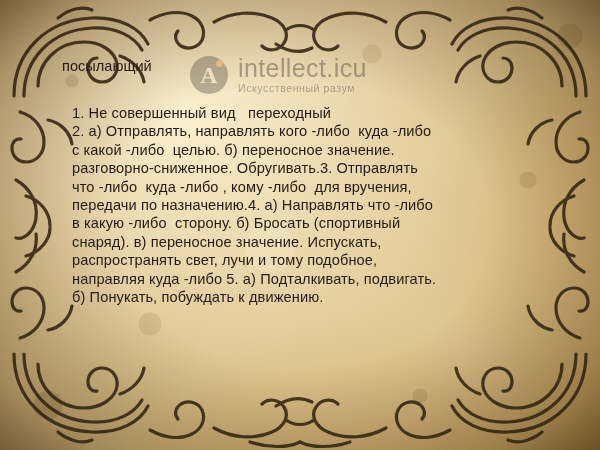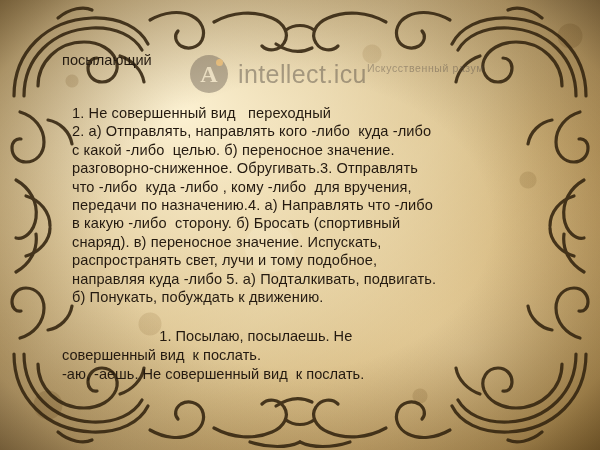--- a/index.html
+++ b/index.html
@@ -72,21 +72,21 @@
     color: #241a10;
     font-size: 14.6px;
     line-height: 18.4px;
     white-space: pre-wrap;
     letter-spacing: 0.1px;
   }
 
   .heading-word {
     position: absolute;
     left: 62px;
-    top: 51px;
+    top: 57px;
     color: #241a10;
     font-size: 14.6px;
     line-height: 18px;
     text-align: right;
   }
 
   .tail-block {
     position: absolute;
     left: 62px;
     top: 327px;
@@ -131,21 +131,21 @@
     position: absolute;
     top: 4px;
     right: 5px;
     width: 7px;
     height: 7px;
     border-radius: 50%;
     background: #e0922b;
   }
   .wm-texts {
     display: flex;
-    flex-direction: row;
+    flex-direction: column;
     justify-content: center;
   }
   .wm-title {
     font-size: 25px;
     color: #4e463e;
     opacity: 0.62;
     letter-spacing: 0.4px;
     line-height: 26px;
     font-family: "Liberation Sans", sans-serif;
   }
@@ -260,18 +260,15 @@
 2. а) Отправлять, направлять кого -либо  куда -либо
 с какой -либо  целью. б) переносное значение.
 разговорно-сниженное. Обругивать.3. Отправлять
 что -либо  куда -либо , кому -либо  для вручения,
 передачи по назначению.4. а) Направлять что -либо
 в какую -либо  сторону. б) Бросать (спортивный
 снаряд). в) переносное значение. Испускать,
 распространять свет, лучи и тому подобное,
 направляя куда -либо 5. а) Подталкивать, подвигать.
 б) Понукать, побуждать к движению.</div>
-    <div class="tail-block">                        1. Посылаю, посылаешь. Не
-совершенный вид  к послать.
--аю, -аешь. Не совершенный вид  к послать.</div>
   </div>
 
 </div>
 
 </body></html>

